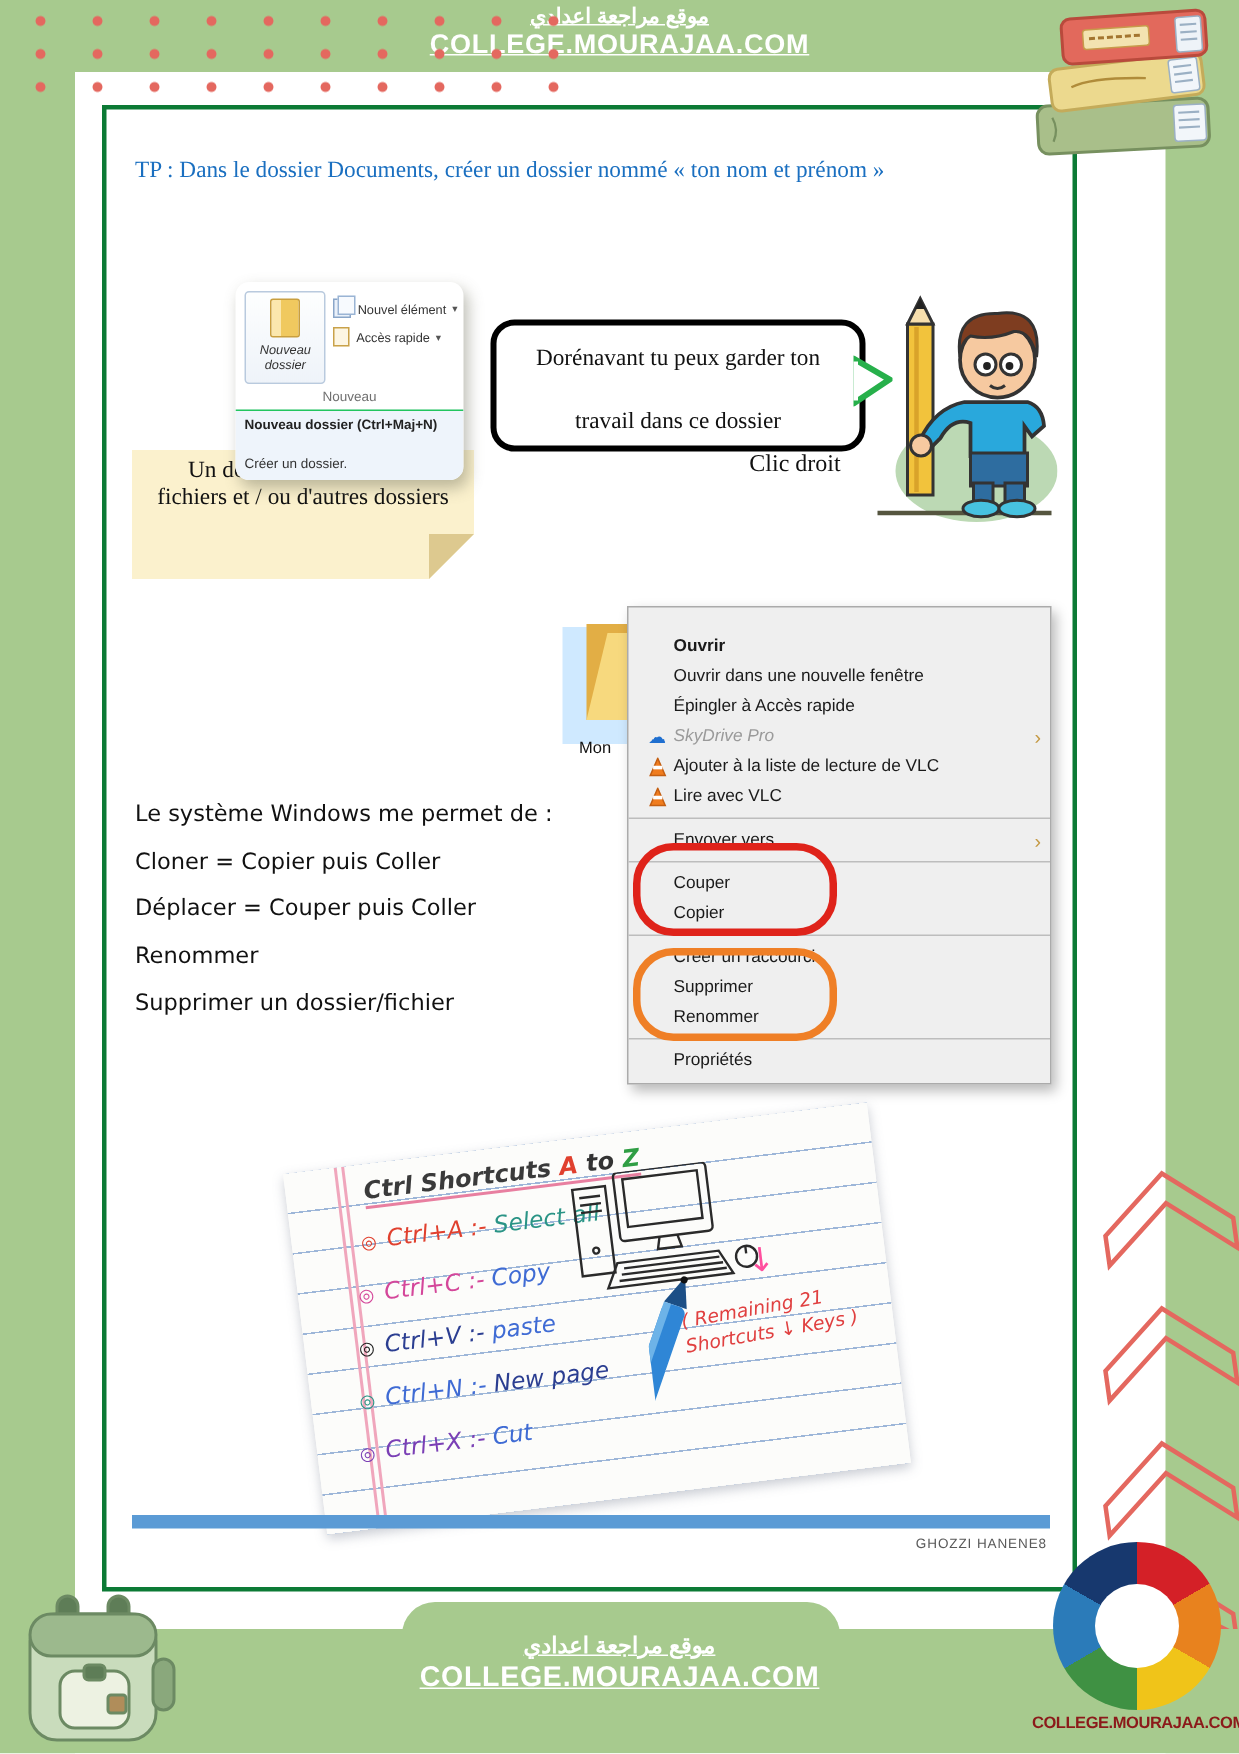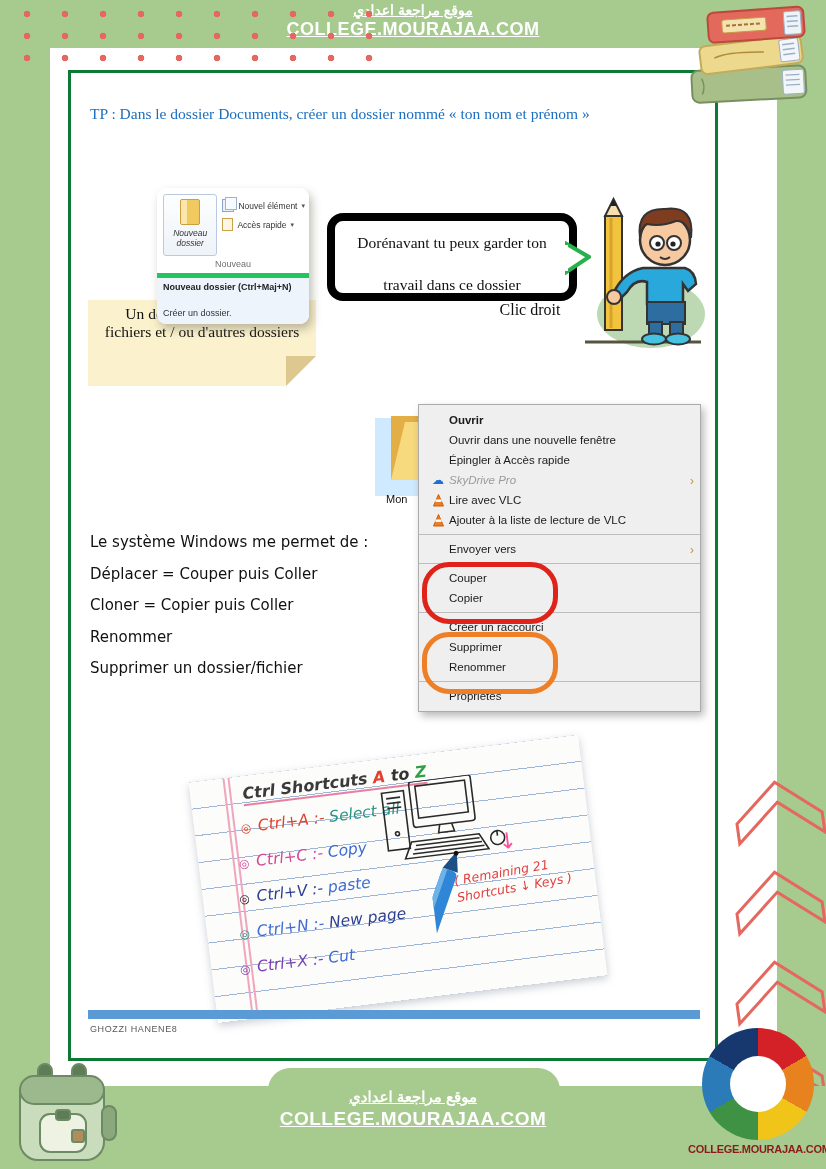--- a/index.html
+++ b/index.html
@@ -35,46 +35,46 @@
   .foldico{width:18px;height:24px;background:linear-gradient(90deg,#fbe7ad 0 6px,#f0c95f 6px);
            border:1px solid #c99f3f;border-radius:2px;}
   .bigbtn .lbl{text-align:center;line-height:10px;margin-top:3px;font-style:italic;}
   .rib-right{flex:1;padding-left:5px;display:flex;flex-direction:column;gap:6px;padding-top:5px;}
   .smallbtn{display:flex;align-items:center;gap:4px;white-space:nowrap;}
   .ic-copy{width:10px;height:11px;border:1px solid #8aa6c9;background:#eaf1fa;position:relative;}
   .ic-copy::after{content:"";position:absolute;left:2px;top:-3px;width:10px;height:11px;border:1px solid #9ab4d4;background:#f7fafe;}
   .ic-page{width:9px;height:11px;border:1px solid #c9a24a;background:#fdf6e3;}
   .caret::after{content:"▾";font-size:7px;color:#555;}
   .rib-group{text-align:center;color:#707070;font-size:9px;padding:3px 0 4px;}
-  .rib-tip{border-top:5px solid #22c55e;background:#eef4fb;padding:4px 6px 6px;}
+  .rib-tip{border-top:1px solid #22c55e;background:#eef4fb;padding:4px 6px 6px;}
   .rib-tip .t1{font-weight:bold;font-size:9px;color:#222;}
   .rib-tip .t2{font-size:9px;color:#333;margin-top:16px;}
 
   
   .sticky{left:88px;top:300px;width:228px;height:86px;background:#fbf1cd;z-index:2;
           font-family:"Liberation Serif",serif;font-size:15.5px;color:#111;text-align:center;padding-top:5px;box-sizing:border-box;}
   .sticky .cut{position:absolute;right:0;bottom:0;width:30px;height:30px;background:#fff;
                clip-path:polygon(100% 0,100% 100%,0 100%);}
   .sticky .flap{position:absolute;right:0;bottom:0;width:30px;height:30px;background:#ddc98f;
                clip-path:polygon(0 100%,100% 0,0 0);}
 
   
-  .bubble{left:327px;top:213px;width:250px;height:88px;background:#fff;border:8px solid #000000;border-radius:16px;
+  .bubble{left:327px;top:213px;width:250px;height:88px;background:#fff;border:4px solid #000000;border-radius:16px;
           z-index:2;font-family:"Liberation Serif",serif;font-size:15.5px;color:#111;text-align:center;padding-top:13px;box-sizing:border-box;}
   .bubble .l2{margin-top:24px;}
   .bubble .tail{position:absolute;right:-22px;top:20px;}
   .clicdroit{left:470px;top:301px;width:120px;text-align:center;font-family:"Liberation Serif",serif;font-size:16px;color:#111;z-index:2;}
   .boy{left:583px;top:196px;z-index:2;}
 
   
   .sel{left:375px;top:418px;width:100px;height:78px;background:#cfe9ff;z-index:2;}
   .bigfolder{left:383px;top:406px;z-index:2;}
   .monlbl{left:386px;top:481px;font-size:11px;color:#111;z-index:2;margin-top:12px;}
   .menu{left:418px;top:404px;width:281px;background:#efefef;border:1px solid #ababab;z-index:3;
-        box-shadow:3px 4px 8px rgba(0,0,0,.28);padding:5px 0 5px;font-size:11.5px;color:#1a1a1a;}
+        box-shadow:3px 4px 8px rgba(0,0,0,.28);padding:16px 0 5px;font-size:11.5px;color:#1a1a1a;}
   .mrow{height:20px;display:flex;align-items:center;padding-left:8px;position:relative;}
   .mrow .ic{width:22px;display:flex;align-items:center;justify-content:center;flex:none;}
   .mrow .ml{flex:1;}
   .mrow.b .ml{font-weight:bold;}
   .mrow.dis .ml{color:#9a9a9a;font-style:italic;}
   .msep{border-top:1px solid #bdbdbd;margin:4px 0;}
   .subarrow::after{content:"›";color:#c59a45;font-size:13px;margin-right:6px;}
   .cloud{color:#1f6fd0;font-size:12px;}
   .hl{position:absolute;left:3px;width:126px;border-radius:27px;z-index:4;pointer-events:none;}
   .hl.red{top:157px;height:52px;border:5px solid #df231a;}
@@ -98,21 +98,21 @@
   .nrow .bu{font-style:normal;margin-right:7px;font-size:12px;}
   .c-red{color:#e0402e;} .c-pink{color:#d4479a;} .c-navy{color:#2b3e91;} .c-blue{color:#3f6bd4;}
   .c-teal{color:#2a9486;} .c-purple{color:#7a3fb5;} .c-black{color:#222;}
   .nann{position:absolute;left:252px;top:118px;color:#e04040;font-size:12.5px;line-height:17px;transform:rotate(-3deg);}
   .narrow{position:absolute;left:300px;top:84px;color:#ff4f9e;font-size:22px;font-style:normal;}
   .doodle{position:absolute;left:188px;top:26px;}
   .pen{position:absolute;left:228px;top:96px;}
 
   
   .bluebar{left:88px;top:1010px;width:612px;height:9px;background:#5b9bd5;z-index:2;}
-  .pgfooter{left:90px;top:1024px;width:608px;font-size:9px;color:#595959;letter-spacing:.6px;z-index:2;display:flex;justify-content:flex-start;}
+  .pgfooter{left:90px;top:1024px;width:608px;font-size:9px;color:#595959;letter-spacing:.6px;z-index:2;display:flex;justify-content:flex-end;}
 
   
   .banner-bot{left:0;top:1086px;width:826px;height:83px;background:#a7ca8e;z-index:2;}
   .bump{left:268px;top:1068px;width:292px;height:40px;background:#a7ca8e;border-radius:22px 22px 0 0;z-index:2;}
   .bot-text{left:0;top:1088px;width:826px;text-align:center;color:#fff;z-index:3;}
   .bot-text .ar{font-size:15px;font-weight:bold;text-decoration:underline;}
   .bot-text .dom{font-size:19px;font-weight:bold;text-decoration:underline;letter-spacing:.5px;margin-top:2px;}
 
   
   .books{left:686px;top:4px;z-index:7;}
@@ -251,30 +251,30 @@
       <span class="ic cloud">☁</span>
       <span class="ml">SkyDrive Pro</span>
     </div>
     <div class="mrow">
       <span class="ic">
           <svg width="13" height="13" viewBox="0 0 13 13">
             <polygon points="6.5,0.5 11.5,12 1.5,12" fill="#f07c1e" stroke="#c45f12"></polygon>
             <rect x="3.4" y="5.5" width="6.2" height="2.4" fill="#fff"></rect>
           </svg>
         </span>
-      <span class="ml">Lire avec VLC</span>
+      <span class="ml">Ajouter à la liste de lecture de VLC</span>
     </div>
     <div class="mrow">
       <span class="ic">
           <svg width="13" height="13" viewBox="0 0 13 13">
             <polygon points="6.5,0.5 11.5,12 1.5,12" fill="#f07c1e" stroke="#c45f12"></polygon>
             <rect x="3.4" y="5.5" width="6.2" height="2.4" fill="#fff"></rect>
           </svg>
         </span>
-      <span class="ml">Ajouter à la liste de lecture de VLC</span>
+      <span class="ml">Lire avec VLC</span>
     </div>
     <div class="msep"></div>
     <div class="mrow subarrow">
         <span class="ic"></span>
         <span class="ml">Envoyer vers</span>
       </div>
     <div class="msep"></div>
     <div class="mrow">
         <span class="ic"></span>
         <span class="ml">Couper</span>
@@ -300,22 +300,22 @@
     <div class="mrow">
         <span class="ic"></span>
         <span class="ml">Propriétés</span>
       </div>
     <div class="hl red"></div>
     <div class="hl org"></div>
   </div>
 
   <div class="abs wintext">
     <div>Le système Windows me permet de :</div>
+    <div>Cloner = Copier puis Coller</div>
     <div>Déplacer = Couper puis Coller</div>
-    <div>Cloner = Copier puis Coller</div>
     <div>Renommer</div>
     <div>Supprimer un dossier/fichier</div>
   </div>
 
   <div class="abs notes">
     <div class="margin1"></div>
       <div class="margin2"></div>
     <div class="ntitle">
       <span>Ctrl Shortcuts</span>
       <span class="a">A</span>

